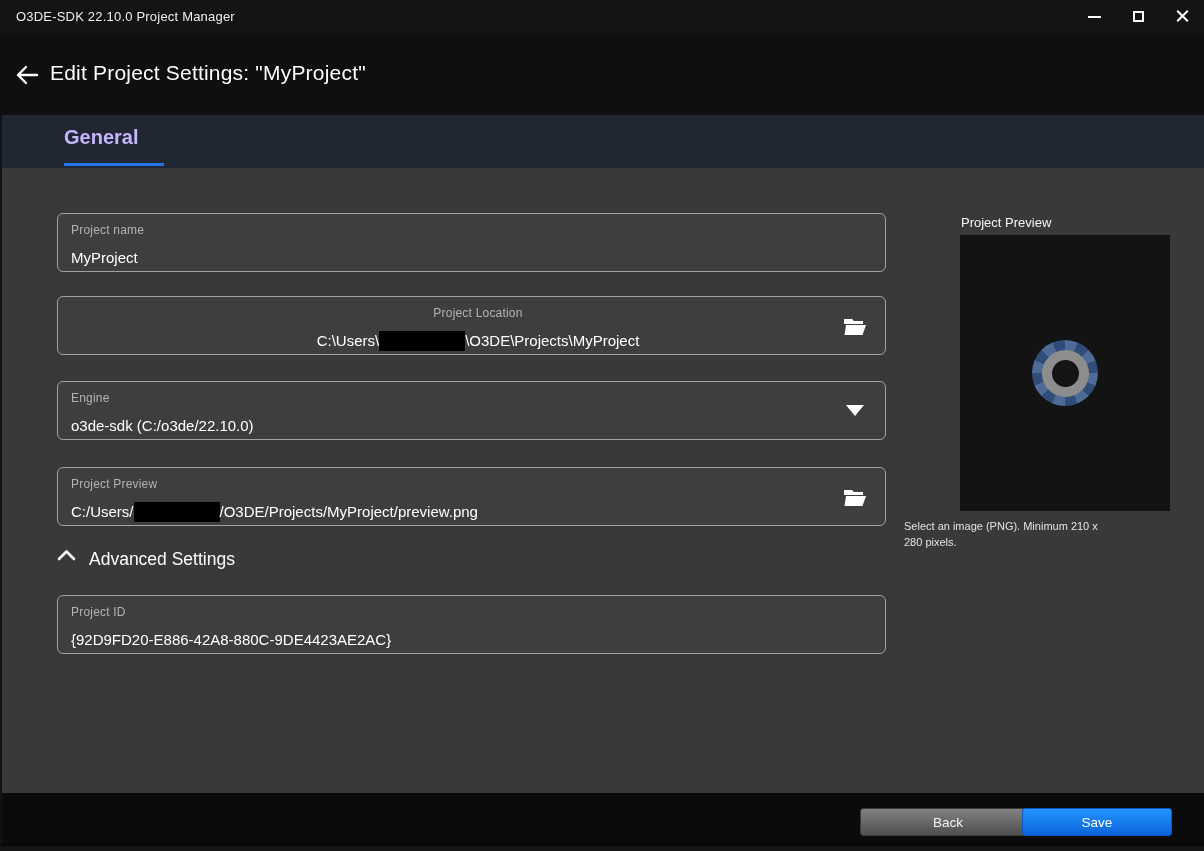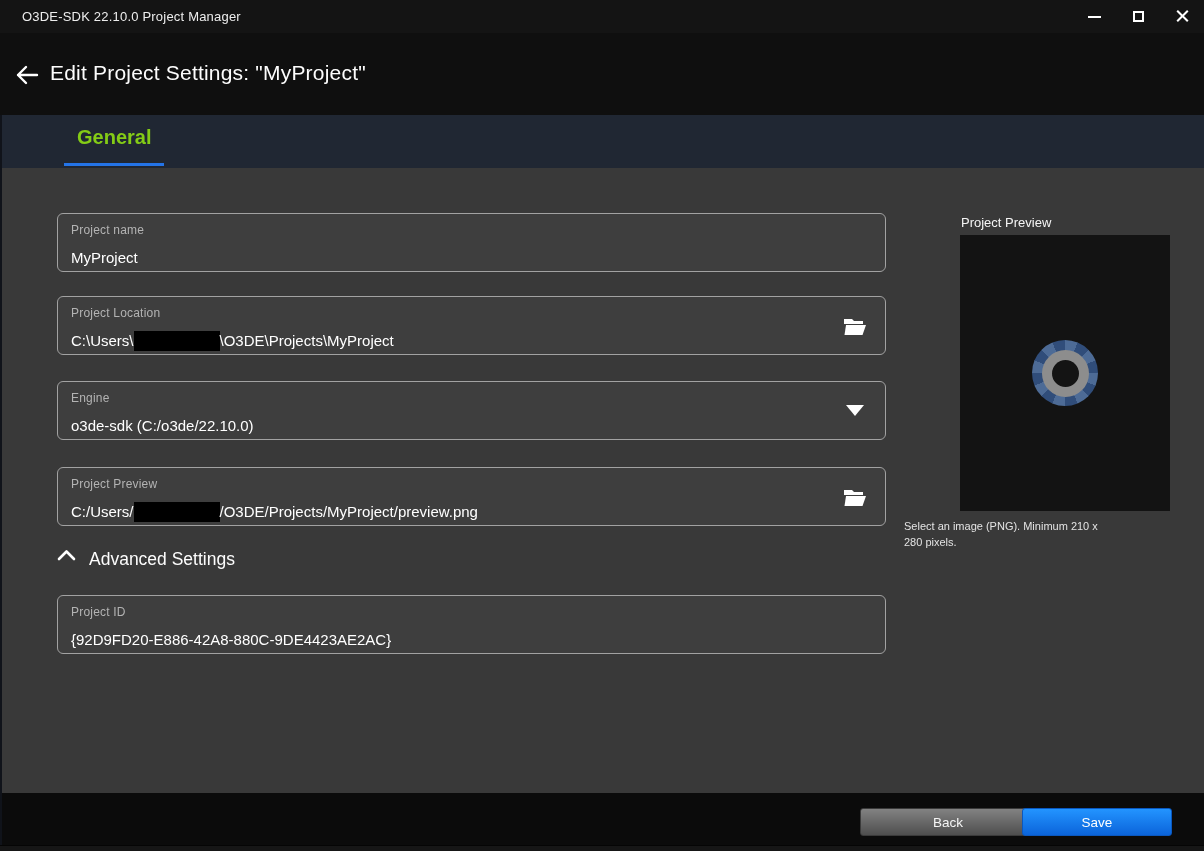--- a/index.html
+++ b/index.html
@@ -8,41 +8,41 @@
     position:relative; width:1204px; height:851px; overflow:hidden;
     background:#0d0d0d;
     font-family:"Liberation Sans", sans-serif;
     -webkit-font-smoothing:antialiased;
   }
   
   .titlebar {
     position:absolute; top:0; left:0; width:1204px; height:33px;
     background:#141414; display:flex; align-items:center;
   }
-  .titlebar-text { color:#ededed; font-size:13px; padding-left:22px; letter-spacing:.2px; }
+  .titlebar-text { color:#ededed; font-size:13px; padding-left:16px; letter-spacing:.2px; }
   .win-controls { position:absolute; right:0; top:0; height:33px; display:flex; align-items:center; }
   .win-btn { width:44px; height:33px; display:flex; align-items:center; justify-content:center; cursor:default; }
   .glyph-min { width:13px; height:2px; background:#fff; }
   .glyph-max { width:11px; height:11px; border:2px solid #fff; }
   .glyph-close { position:relative; width:13px; height:13px; }
   .glyph-close:before,.glyph-close:after {
     content:""; position:absolute; left:-1px; top:5px; width:15px; height:2px; background:#fff;
   }
   .glyph-close:before { transform:rotate(45deg); }
   .glyph-close:after  { transform:rotate(-45deg); }
 
   
   .header { position:absolute; top:33px; left:0; width:1204px; height:82px; background:#0f0f0f; }
   .back-btn { position:absolute; left:12px; top:27px; width:30px; height:30px; display:flex; align-items:center; justify-content:center; cursor:pointer; }
   .header-title { position:absolute; left:50px; top:28px; color:#fdfdfd; font-size:21px; letter-spacing:.2px; }
 
   
   .tabbar { position:absolute; top:115px; left:2px; width:1202px; height:53px; background:#202733; }
   .tab-general {
-    position:absolute; left:62px; top:11px; color:#84cc16; font-size:20px; font-weight:700; cursor:pointer;margin-left:13px;
+    position:absolute; left:62px; top:11px; color:#c4b5fd; font-size:20px; font-weight:700; cursor:pointer;
   }
   .tab-underline { position:absolute; left:62px; bottom:2px; width:100px; height:3px; background:#2474e8; }
   .btn-configure {
     position:absolute; right:33px; top:13px; width:168px; height:27px;
     background:linear-gradient(#858585,#4f4f4f);
     border:1px solid #3c3c3c; border-radius:3px;
     color:#f2f2f2; font-size:13px; display:flex; align-items:center; justify-content:center; cursor:pointer;
   }
 
   
@@ -51,21 +51,21 @@
   .field {
     position:absolute; left:55px; width:829px; height:59px;
     background:#3e3e3e; border:1px solid #a2a2a2; border-radius:6px;
     padding:9px 0 0 13px; cursor:text;
   }
   .field-label { font-size:12px; color:#b3b3b3; letter-spacing:.2px; }
   .field-value { font-size:15px; color:#ffffff; margin-top:12px; white-space:nowrap; }
   .redacted { display:inline-block; width:86px; height:20px; background:#000; vertical-align:middle; margin-top:-3px; }
 
   .f-name     { top:45px; }
-  .f-location { top:128px; }
+  .f-location { top:128px;text-align:center; }
   .f-engine   { top:213px; }
   .f-preview  { top:299px; }
   .f-id       { top:427px; }
 
   .field-trailing {
     position:absolute; right:16px; top:50%; transform:translateY(-50%);
     width:28px; height:28px; display:flex; align-items:center; justify-content:center; cursor:pointer;
   }
   .dd-arrow { width:0; height:0; border-left:9px solid transparent; border-right:9px solid transparent; border-top:11px solid #fff; }
 

